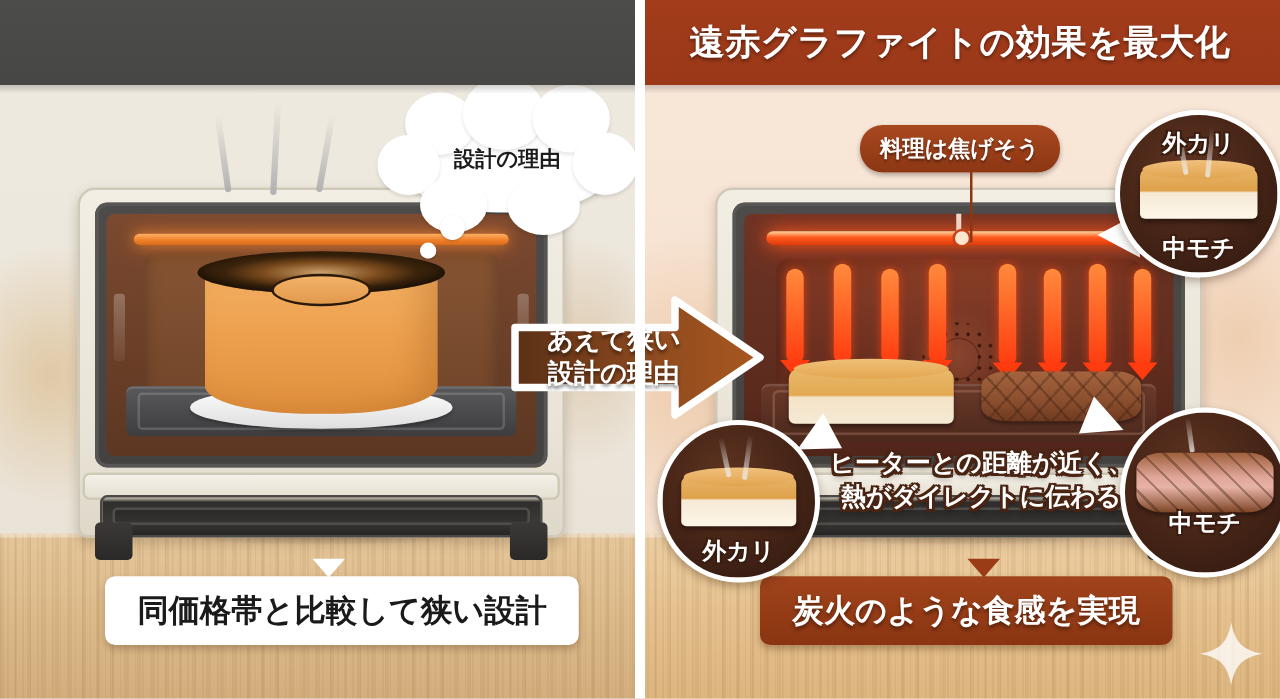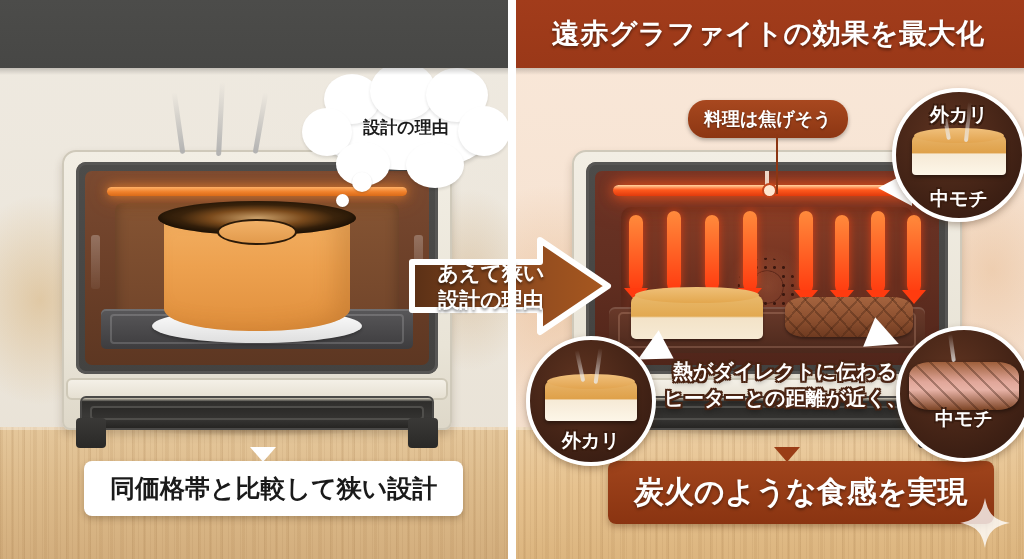--- a/index.html
+++ b/index.html
@@ -208,21 +208,21 @@
 
   .callout{
     position:absolute;display:flex;align-items:center;justify-content:center;
     border-radius:8px;font-weight:bold;white-space:nowrap;
   }
   .callout.white{
     background:#fff;color:#1a1a1a;font-size:25px;padding:11px 26px;
     box-shadow:0 3px 6px rgba(80,55,30,.30);
   }
   .callout.brown{
-    background:linear-gradient(180deg,#a0441c,#8a3411);color:#fff;font-size:30px;padding:11px 26px;
+    background:linear-gradient(180deg,#a0441c,#8a3411);color:#fff;font-size:25px;padding:11px 26px;
     box-shadow:0 3px 6px rgba(80,40,15,.35);text-shadow:0 2px 3px rgba(0,0,0,.4);
   }
   .nub{position:absolute;width:0;height:0;border-left:13px solid transparent;border-right:13px solid transparent;}
   .nub.white-nub{border-bottom:15px solid #fff;}
   .nub.brown-nub{border-bottom:15px solid #9a3d16;}
 
   .overlay-text{
     position:absolute;text-align:center;color:#fff;font-size:20px;font-weight:bold;line-height:1.35;
     text-shadow:
       -2px -2px 0 #4a2413, 2px -2px 0 #4a2413, -2px 2px 0 #4a2413, 2px 2px 0 #4a2413,
@@ -389,22 +389,22 @@
       </defs>
       <path d="M6 30 H134 V8 L202 54 L134 100 V78 H6 Z" fill="url(#agrad)" stroke="#ffffff" stroke-width="6" stroke-linejoin="round"></path>
     </svg>
     <div class="arrow-text">
       <div>あえて狭い</div>
       <div>設計の理由</div>
     </div>
   </div>
 
   <div class="overlay-text" style="left:640px;top:358px;width:290px;">
+    <div>ヒーターとの距離が近く、</div>
     <div>熱がダイレクトに伝わる</div>
-    <div>ヒーターとの距離が近く、</div>
   </div>
 
   <div class="ci-tail" style="left:878px;top:170px;border-top:18px solid transparent;border-bottom:18px solid transparent;border-right:34px solid #ffffff;"></div>
   <div class="circle-inset" style="left:892px;top:88px;width:126px;height:126px;">
     <div class="ci-steam" style="left:48px;top:14px;height:34px;transform:rotate(-10deg);"></div>
     <div class="ci-steam" style="left:70px;top:10px;height:40px;transform:rotate(6deg);"></div>
     <div class="ci-toast"></div>
     <div class="ci-label" style="top:10px;">外カリ</div>
     <div class="ci-label" style="bottom:6px;">中モチ</div>
   </div>

